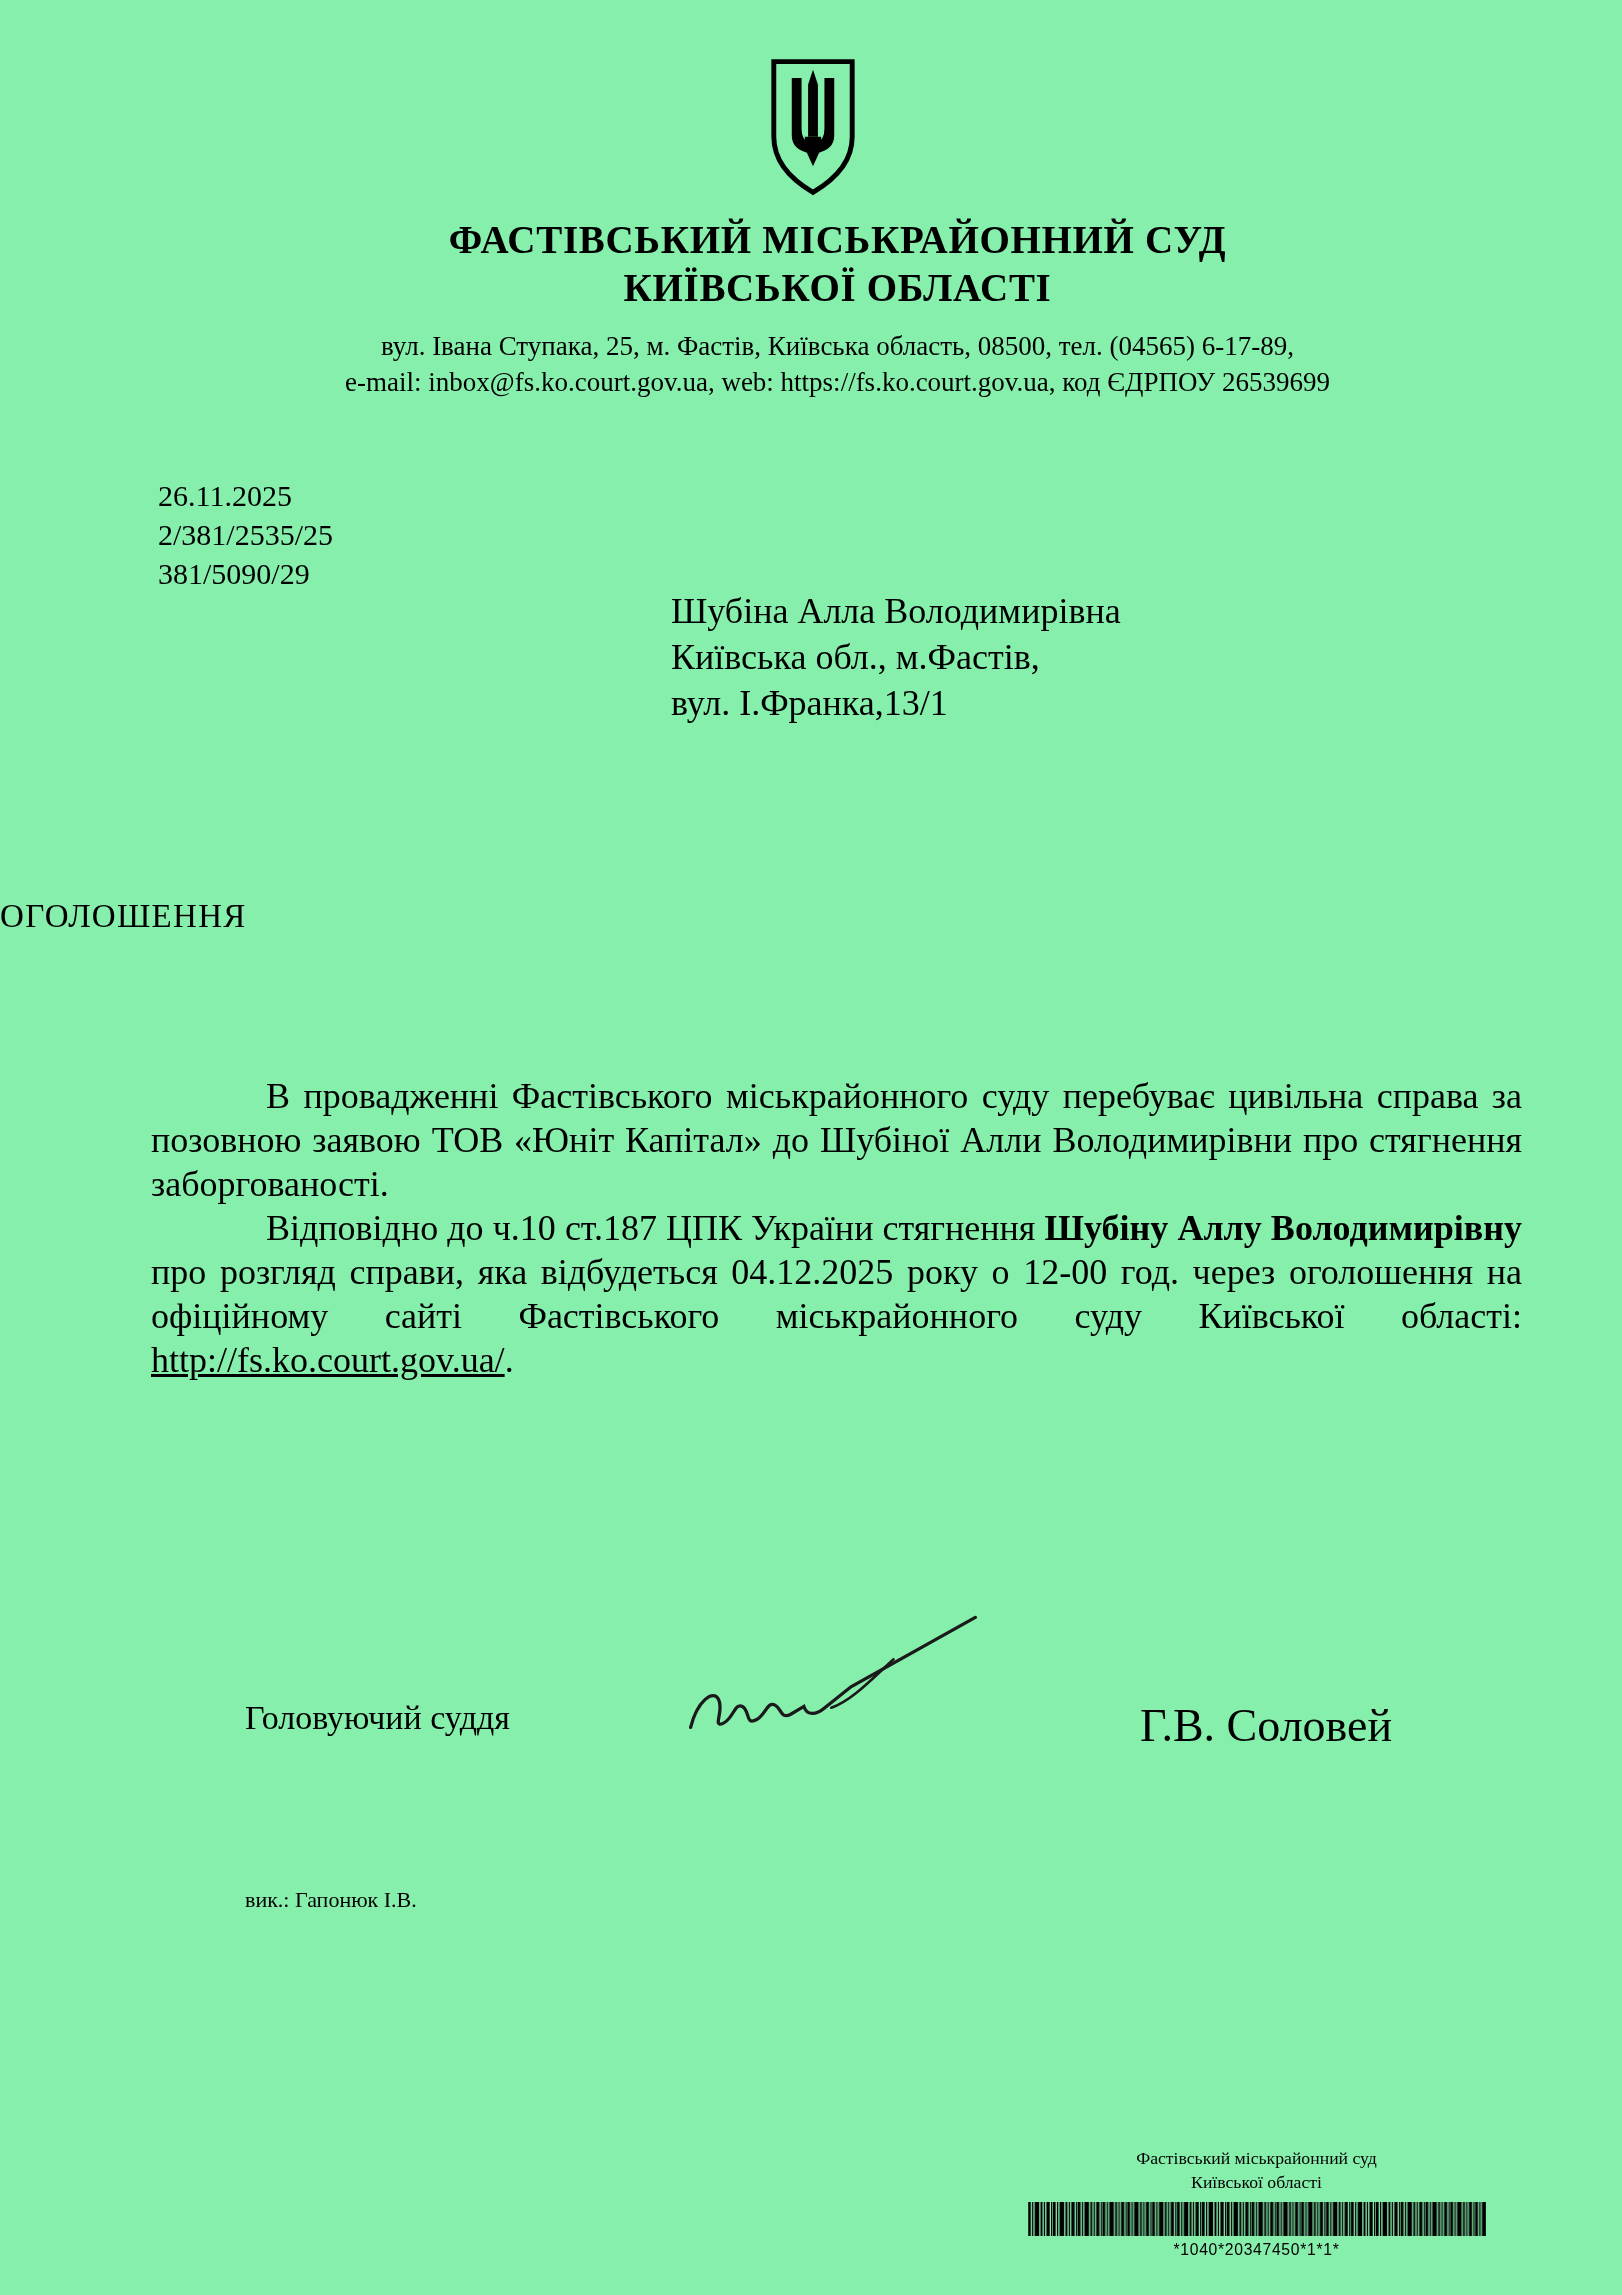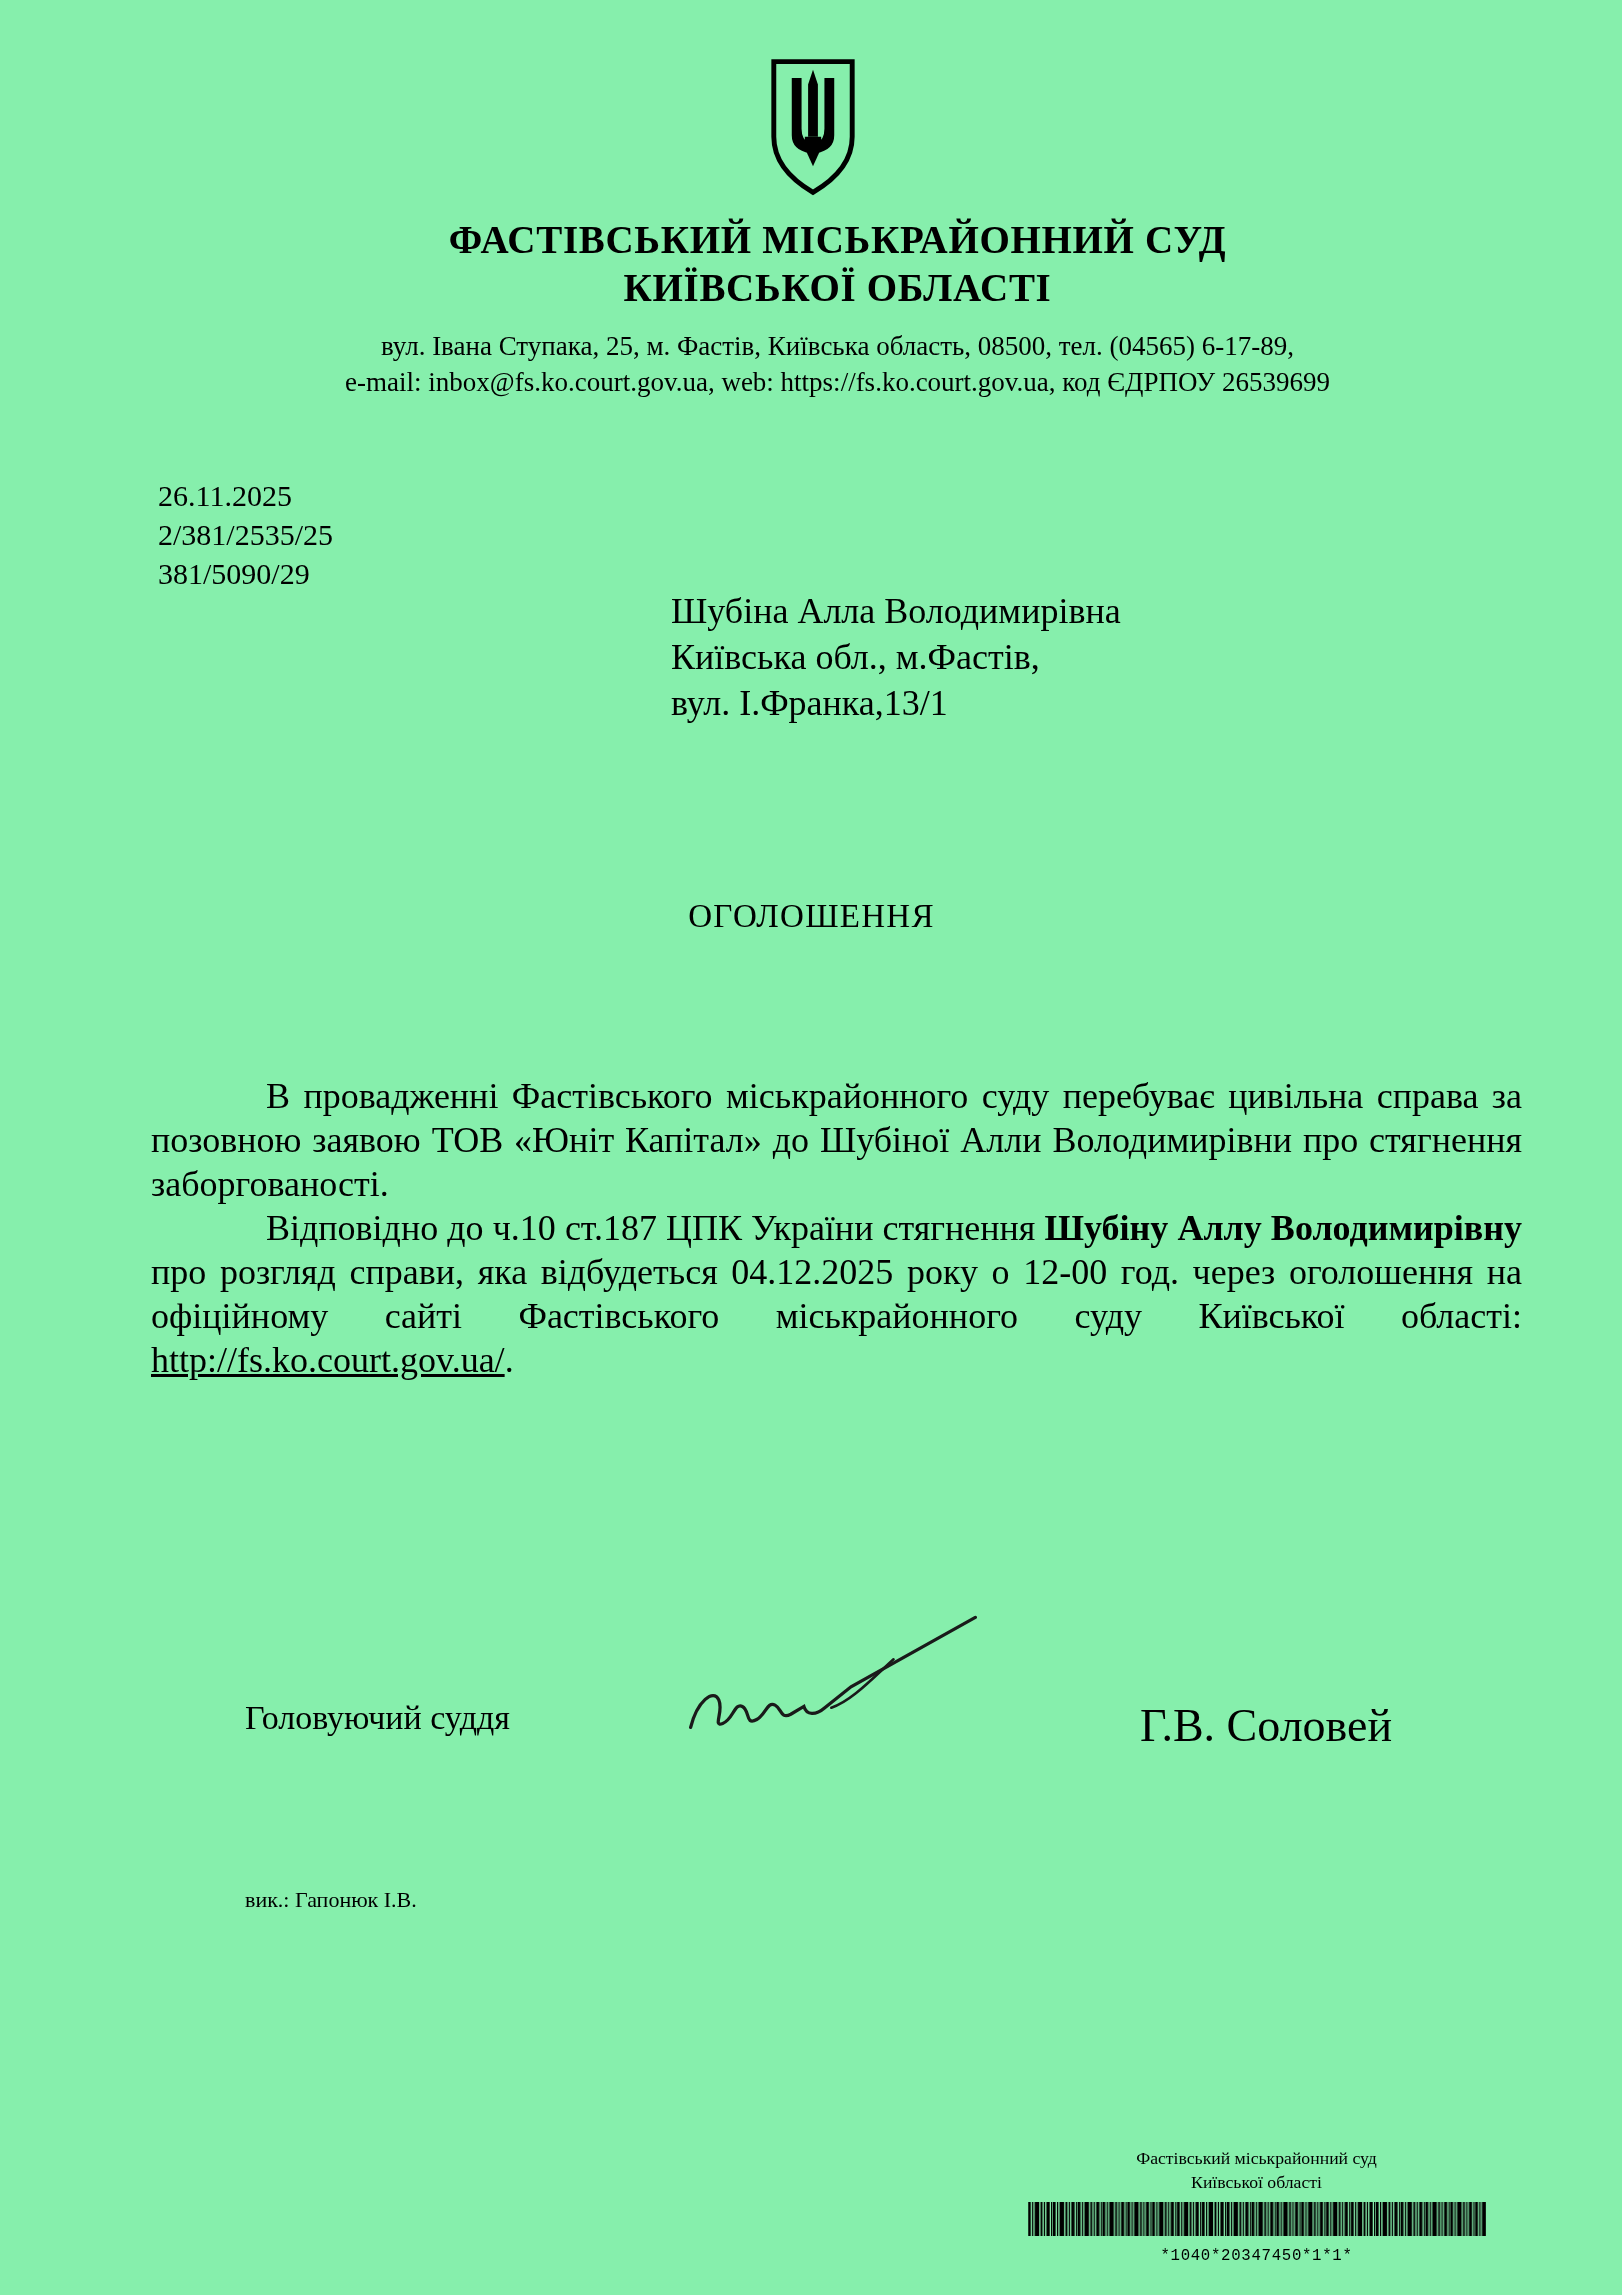--- a/index.html
+++ b/index.html
@@ -35,21 +35,21 @@
 
   
   .recipient {
     position:absolute; top:588px; left:671px;
     font-size:36px; line-height:46px;
   }
 
   
   .doc-title {
     position:absolute; top:898px; left:0; right:0;
-    text-align:center; font-size:33px; letter-spacing:1.3px;
+    text-align:left; font-size:33px; letter-spacing:1.3px;
   }
 
   
   .doc-body {
     position:absolute; top:1074px; left:151px; right:101px;
     font-size:36px; line-height:44px;
     text-align:justify;
   }
   .doc-body p { text-indent:115px; }
   .bold { font-weight:bold; }
@@ -64,22 +64,22 @@
   .executor { position:absolute; top:1887px; left:245px; font-size:22px; }
 
   
   .footer {
     position:absolute; top:2146px; left:1021px; width:471px;
     text-align:center;
   }
   .footer-court { font-size:17.7px; line-height:24px; }
   .barcode { margin-top:7.9px; width:458px; height:34px; display:inline-block; }
   .barcode-caption {
-    font-family:Liberation Mono, monospace;
-    font-size:15.7px; margin-top:9px; letter-spacing:0.7px;
+    font-family:Liberation Sans, sans-serif;
+    font-size:15.7px; margin-top:3px; letter-spacing:0.7px;
   }
 </style>
 </head>
 <body>
 
 <div class="page">
 
   <div class="emblem">
     <svg viewBox="0 0 120 172" xmlns="http://www.w3.org/2000/svg">
       <path d="M12,6 H108 V98 Q108,138 60,166 Q12,138 12,98 Z" fill="none" stroke="#000" stroke-width="6"></path>

